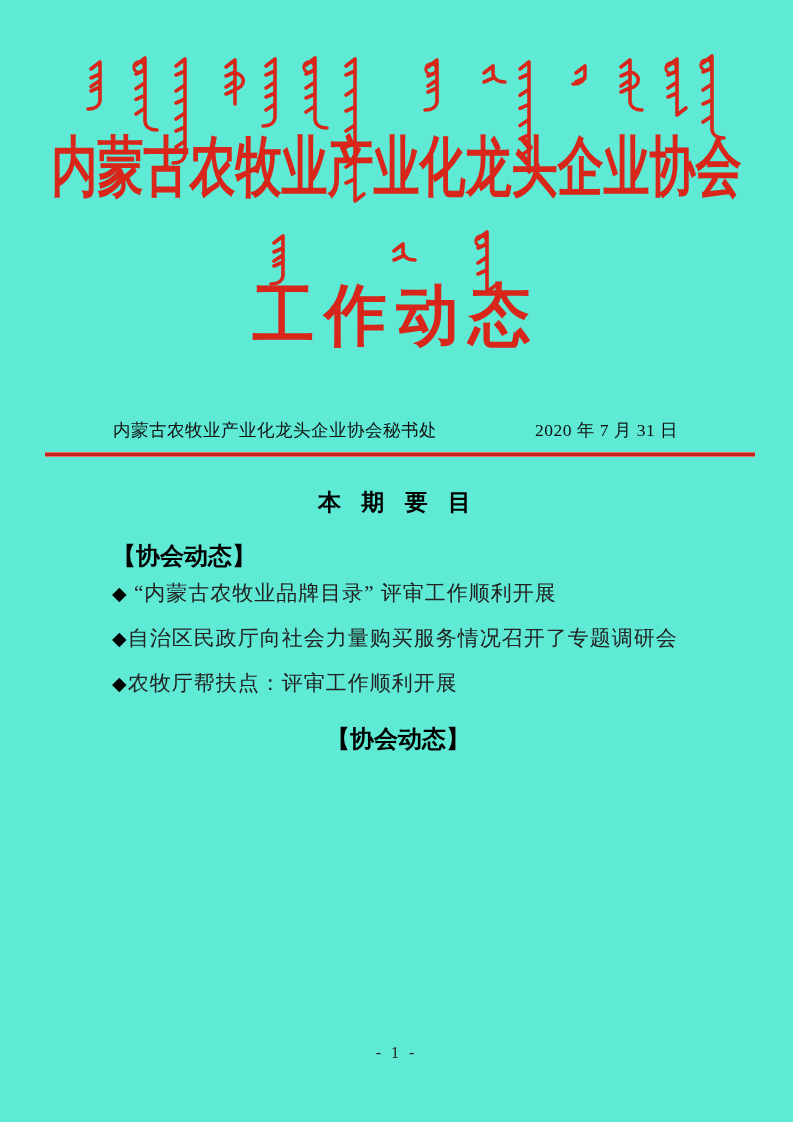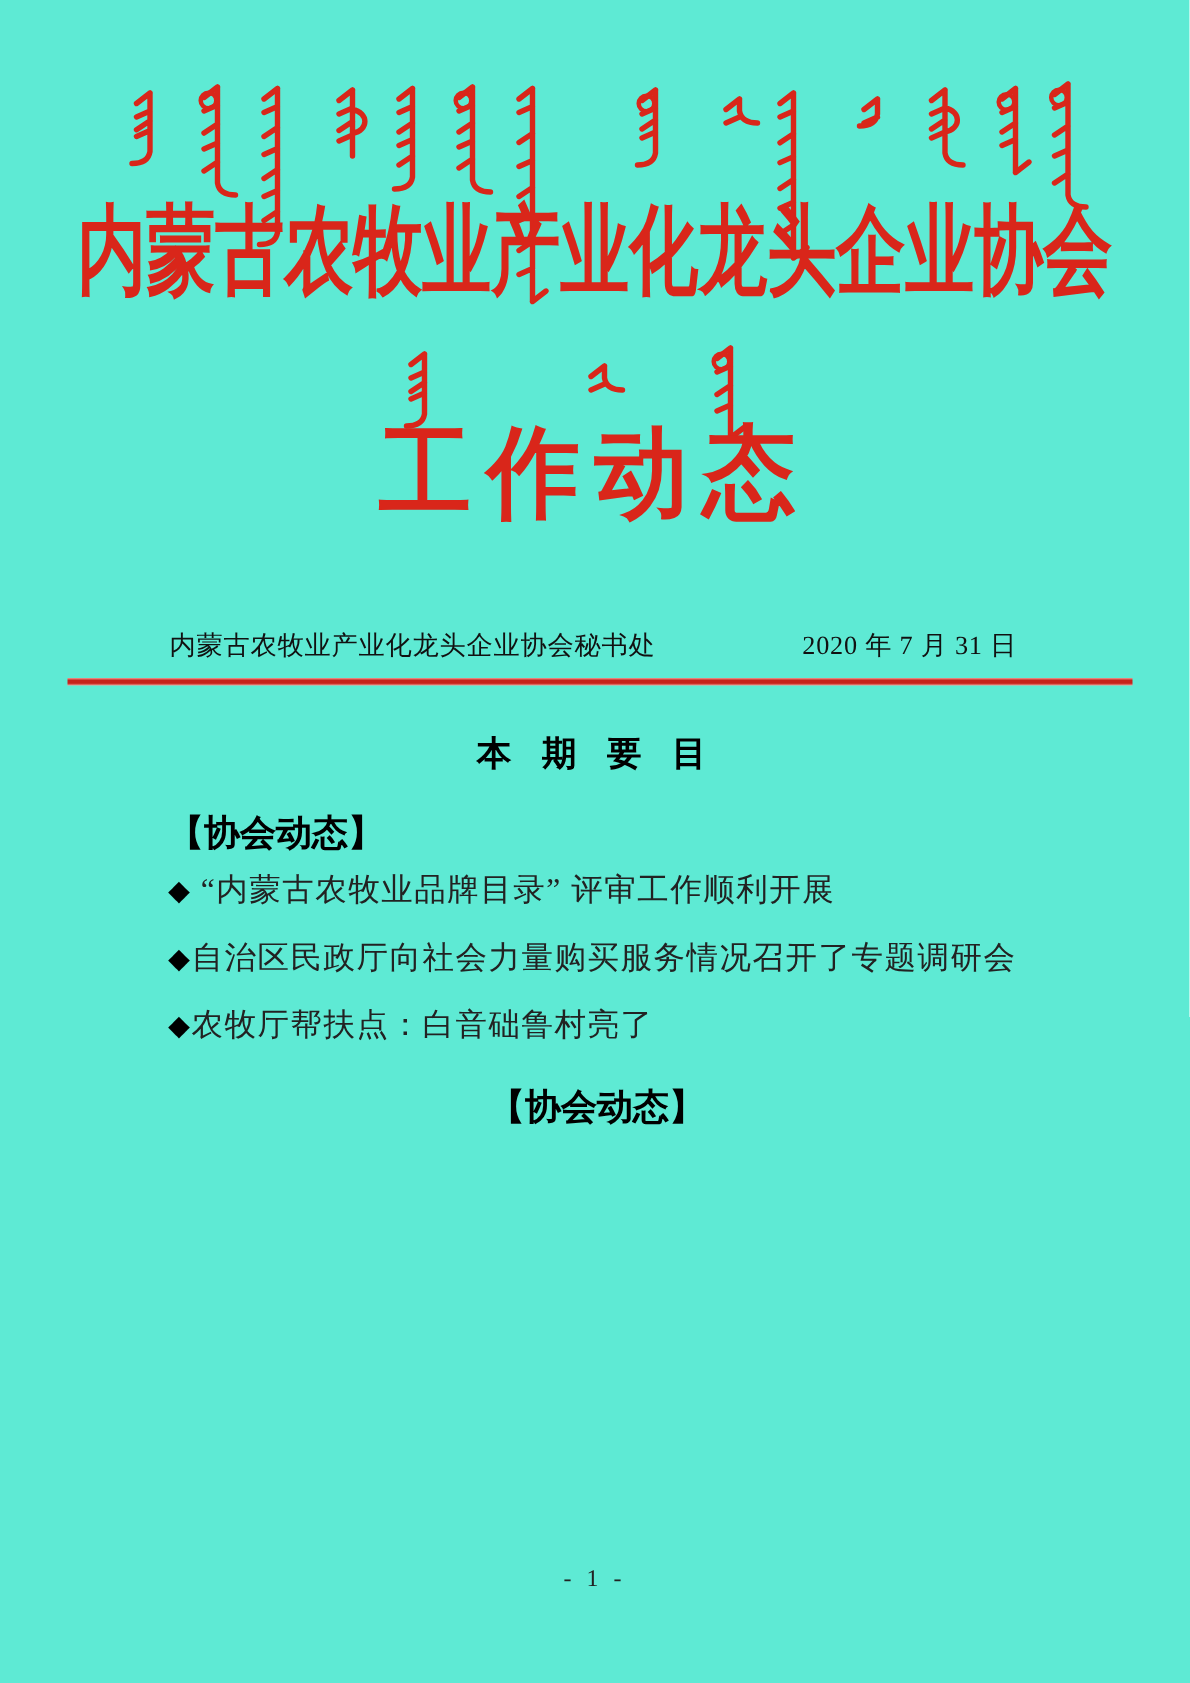--- a/index.html
+++ b/index.html
@@ -184,21 +184,21 @@
 
     <p class="toc-title">本 期 要 目</p>
 
     <div class="sec1">
       <p class="section-header">【协会动态】</p>
 
       <p class="toc-item"><span class="bullet">◆</span><span> “内蒙古农牧业品牌目录” 评审工作顺利开展</span></p>
 
       <p class="toc-item"><span class="bullet">◆</span><span>自治区民政厅向社会力量购买服务情况召开了专题调研会</span></p>
 
-      <p class="toc-item"><span class="bullet">◆</span><span>农牧厅帮扶点：白音础鲁村亮了</span></p>
+      <p class="toc-item"><span class="bullet">◆</span><span>农牧厅帮扶点：评审工作顺利开展</span></p>
     </div>
 
     <div class="sec2">
       <p class="section-header">【协会动态】</p>
 
 
     </div>
 
   </div>
 

